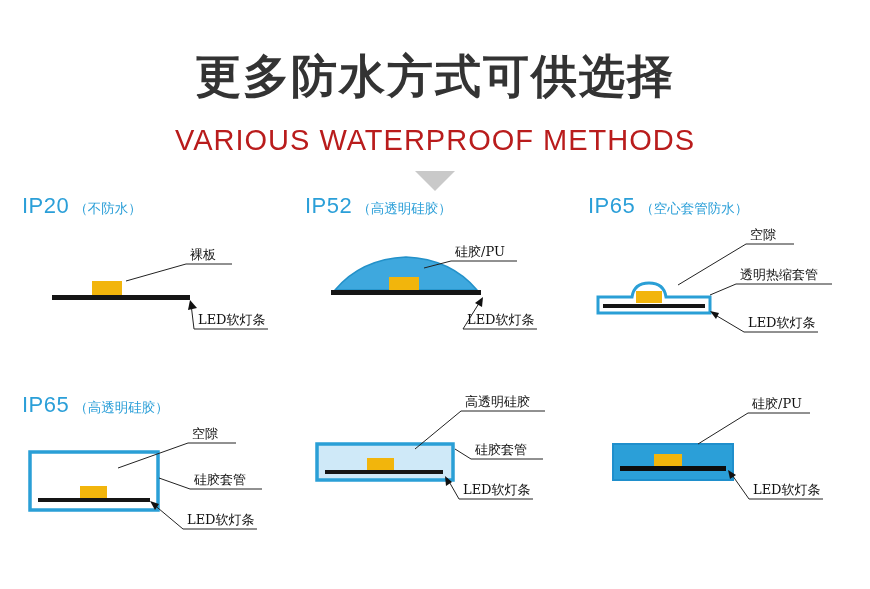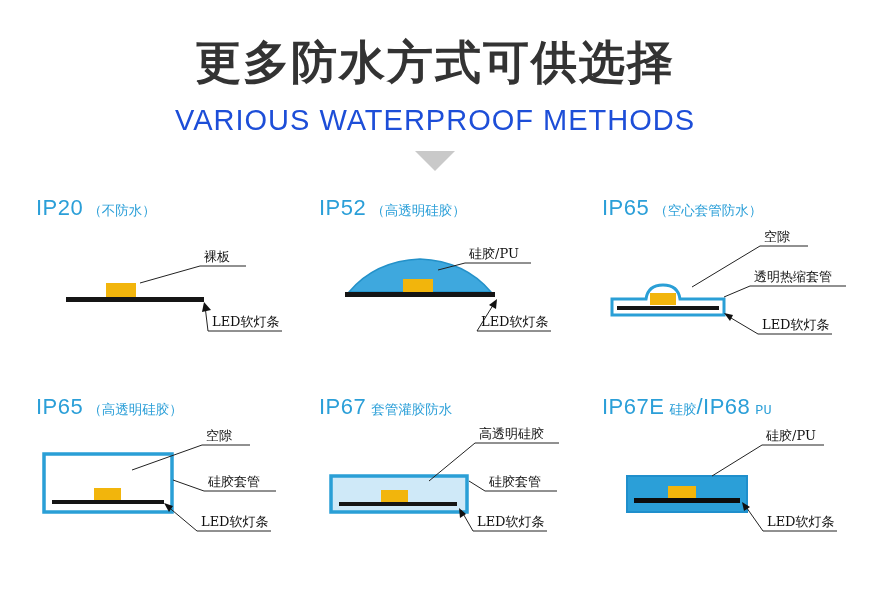--- a/index.html
+++ b/index.html
@@ -1,36 +1,36 @@
 <!DOCTYPE html>
 <html><head>
 <meta charset="utf-8">
 <style>
   html,body{margin:0;padding:0;background:#fff;}
   .page{
     width:870px;height:589px;background:#ffffff;position:relative;overflow:hidden;
     font-family:"Liberation Sans","DejaVu Sans",sans-serif;
   }
   .title{
-    margin:2px;padding-top:30px;text-align:center;
+    margin:16px;padding-top:30px;text-align:center;
     font-size:46px;font-weight:700;color:#333;letter-spacing:2px;
   }
   .subtitle{
-    text-align:center;font-size:29px;color:#1d4ed8;margin-top:10px;
+    text-align:center;font-size:29px;color:#b91c1c;margin-top:10px;
     letter-spacing:1px;font-weight:400;
   }
   .down-arrow{display:block;margin:14px auto 0;}
   .panels{
     display:grid;grid-template-columns:repeat(3,250px);
-    column-gap:33px;row-gap:29px;padding-left:36px;margin-top:22px;
+    column-gap:33px;row-gap:29px;padding-left:22px;
   }
   .panel-header{display:flex;align-items:baseline;margin-bottom:4px;white-space:nowrap;}
   .panel-header span:empty{display:none;}
   .ip{font-size:22px;color:#2b9fd8;letter-spacing:.5px;}
-  .desc{font-size:13.5px;color:#2b9fd8;margin-left:5px;font-family:Liberation Mono, monospace;}
+  .desc{font-size:13.5px;color:#2b9fd8;margin-left:5px;font-family:Liberation Serif, serif;}
   svg.diagram{display:block;}
   svg.diagram text{
     font-family:"DejaVu Serif","Liberation Serif",serif;
     font-size:13px;fill:#111;
   }
   .leader polyline{stroke:#222;stroke-width:1;fill:none;}
 </style>
 </head>
 <body>
 
@@ -122,48 +122,37 @@
           <polyline points="235,107 161,107 130,81"></polyline>
         </g>
         <polygon points="128,79 137,82 133,88" fill="#111"></polygon>
         <text x="170" y="16">空隙</text>
         <text x="172" y="62">硅胶套管</text>
         <text x="165" y="102">LED软灯条</text>
       </svg>
     </div>
 
     <div class="panel">
-      <div class="panel-header">
-        <span class="ip">IP67</span>
-        <span class="desc">套管灌胶防水</span>
-
-      </div>
       <svg class="diagram" width="250" height="140" viewBox="0 0 250 140">
         <rect x="12" y="52" width="136" height="36" fill="#cfe9f8" stroke="#2a9fd6" stroke-width="3.5"></rect>
         <rect x="20" y="78" width="118" height="4" fill="#151515"></rect>
         <rect x="62" y="66" width="27" height="12" fill="#f2b50c"></rect>
         <g class="leader">
           <polyline points="240,19 156,19 110,57"></polyline>
           <polyline points="238,67 166,67 150,57"></polyline>
           <polyline points="228,107 154,107 142,86"></polyline>
         </g>
         <polygon points="140,84 147,90 141,94" fill="#111"></polygon>
         <text x="160" y="14">高透明硅胶</text>
         <text x="170" y="62">硅胶套管</text>
         <text x="158" y="102">LED软灯条</text>
       </svg>
     </div>
 
     <div class="panel">
-      <div class="panel-header">
-        <span class="ip">IP67E</span>
-        <span class="desc">硅胶</span>
-        <span class="ip">/IP68</span>
-        <span class="desc">PU</span>
-      </div>
       <svg class="diagram" width="250" height="140" viewBox="0 0 250 140">
         <rect x="25" y="52" width="120" height="36" fill="#2b9fd8" stroke="#1f8fcc" stroke-width="2"></rect>
         <rect x="32" y="74" width="106" height="5" fill="#0d0d0d"></rect>
         <rect x="66" y="62" width="28" height="12" fill="#f2b50c"></rect>
         <g class="leader">
           <polyline points="222,21 160,21 110,52"></polyline>
           <polyline points="235,107 161,107 142,80"></polyline>
         </g>
         <polygon points="140,78 148,83 142,87" fill="#111"></polygon>
         <text x="164" y="16">硅胶/PU</text>

